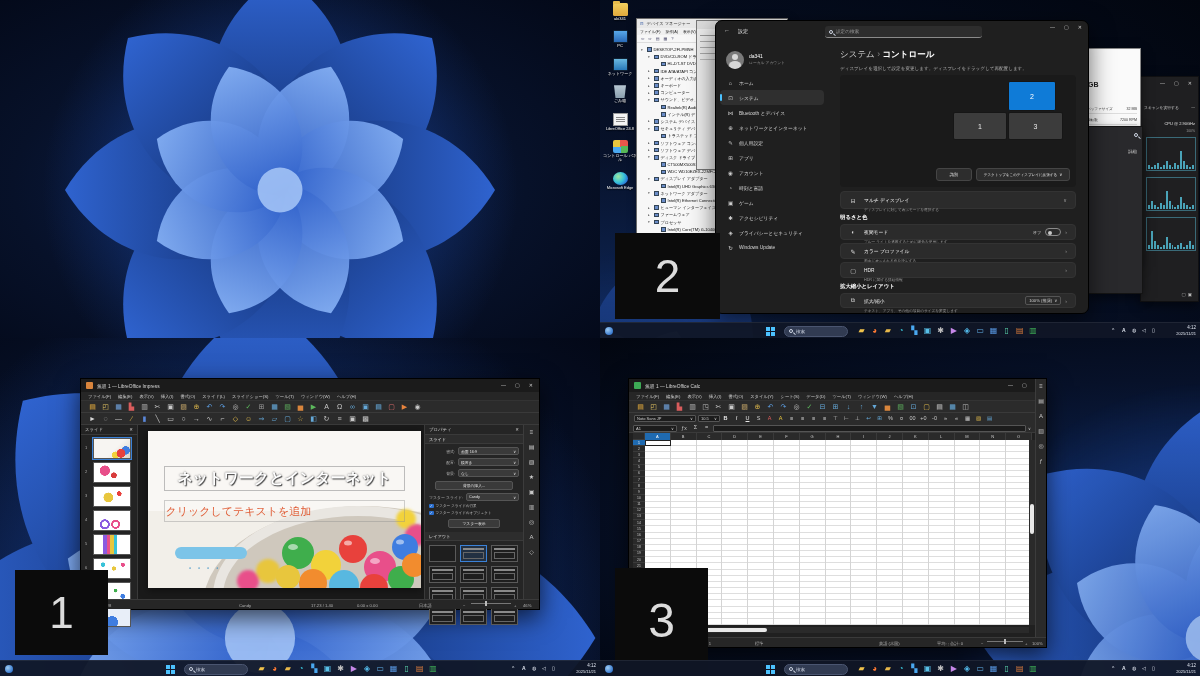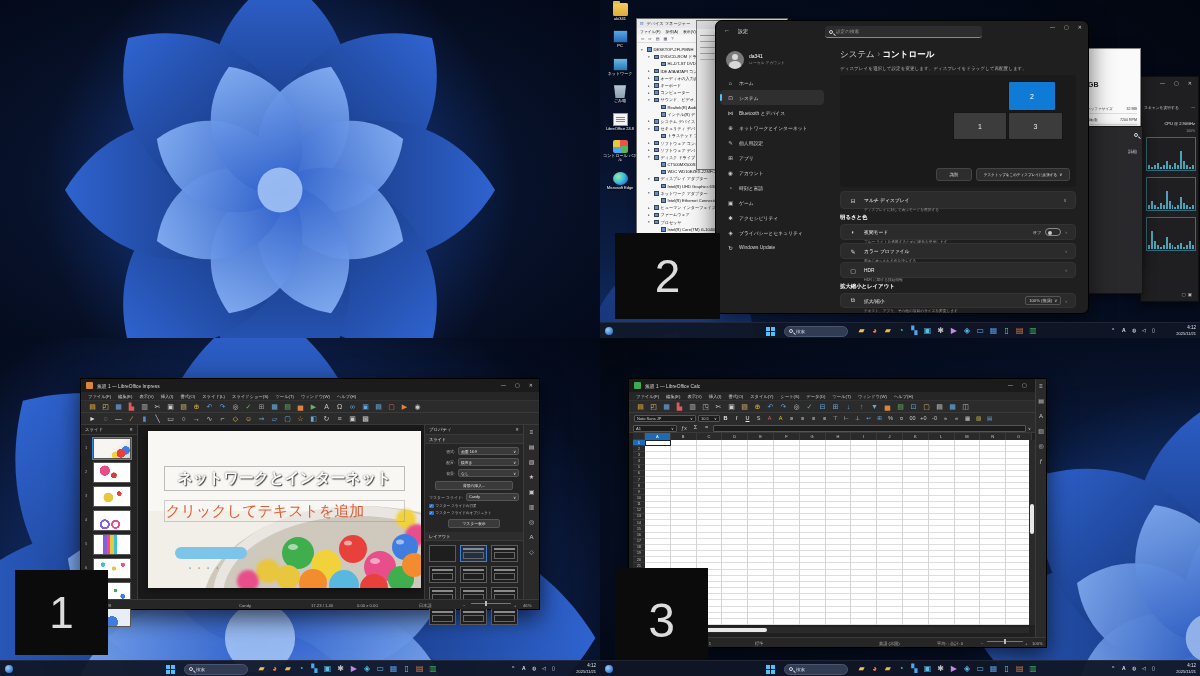--- a/index.html
+++ b/index.html
@@ -148,21 +148,21 @@
   .t5{background:linear-gradient(90deg,#fff 0 25%,#8a5ae0 0 35%,#e84f8a 0 45%,#e8c63d 0 55%,#38c2d8 0 65%,#fff 0);}
   .t6{background:radial-gradient(circle at 25% 30%,#38c2d8 0 7%,transparent 8%),radial-gradient(circle at 55% 50%,#e8c63d 0 9%,transparent 10%),radial-gradient(circle at 80% 30%,#e84f8a 0 6%,transparent 7%),#fff;}
   .t7{background:radial-gradient(circle at 30% 60%,#e84f8a 0 8%,transparent 9%),radial-gradient(circle at 60% 40%,#3fae4c 0 7%,transparent 8%),radial-gradient(circle at 80% 70%,#3f7de0 0 7%,transparent 8%),#fff;}
   .t8{background:radial-gradient(circle at 50% 80%,#3f7de0 0 25%,transparent 26%),#e8eef8;}
   #imp-canvas{position:absolute;left:57px;right:115px;top:0;bottom:0;}
   #slide{position:absolute;left:10px;top:6px;width:273px;height:157px;background:#f2efe9;box-shadow:0 2px 8px rgba(0,0,0,.5);}
   .ph-t{position:absolute;left:6%;right:6%;top:22%;height:16%;border:1px solid rgba(140,140,140,.55);
         display:flex;align-items:center;justify-content:center;font-size:15px;font-weight:bold;color:#fff;
         text-shadow:0 0 2px #555,1px 1px 1px #444;white-space:nowrap;}
   .ph-s{position:absolute;left:6%;right:6%;top:44%;height:14%;border:1px solid rgba(140,140,140,.4);
-        display:flex;align-items:center;font-size:15px;color:#e05c35;white-space:nowrap;font-family:Liberation Mono, monospace;}
+        display:flex;align-items:center;font-size:11px;color:#e05c35;white-space:nowrap;font-family:Liberation Mono, monospace;}
   .pill{position:absolute;left:10%;top:74%;width:72px;height:12px;border-radius:6px;background:#7cc4e8;}
   .dots{position:absolute;left:15%;top:86%;font-size:3.5px;color:#4a98c8;letter-spacing:3px;}
   #imp-props{position:absolute;right:16px;width:99px;top:0;bottom:0;background:#252525;border-left:1px solid #3a3a3a;color:#c8c8c8;}
   .pp-h{height:10px;display:flex;align-items:center;justify-content:space-between;padding:0 4px;font-size:4.4px;border-bottom:1px solid #3a3a3a;}
   .pp-sec{height:9px;display:flex;align-items:center;padding:0 4px;font-size:4.2px;color:#e0e0e0;background:#2d2d2d;border-bottom:1px solid #3a3a3a;}
   .pp-row{display:flex;align-items:center;margin:3px 4px 0;gap:3px;}
   .pp-row .lb{width:26px;font-size:3.9px;color:#b0b0b0;text-align:right;flex:0 0 auto;}
   .pp-val{flex:1;height:8px;background:#3a3a3a;border:1px solid #555;border-radius:2px;font-size:3.8px;color:#e0e0e0;
           display:flex;align-items:center;justify-content:space-between;padding:0 2px;}
   .pp-btn{margin:4px auto 0;width:78px;height:9px;background:#3a3a3a;border:1px solid #555;border-radius:2px;

